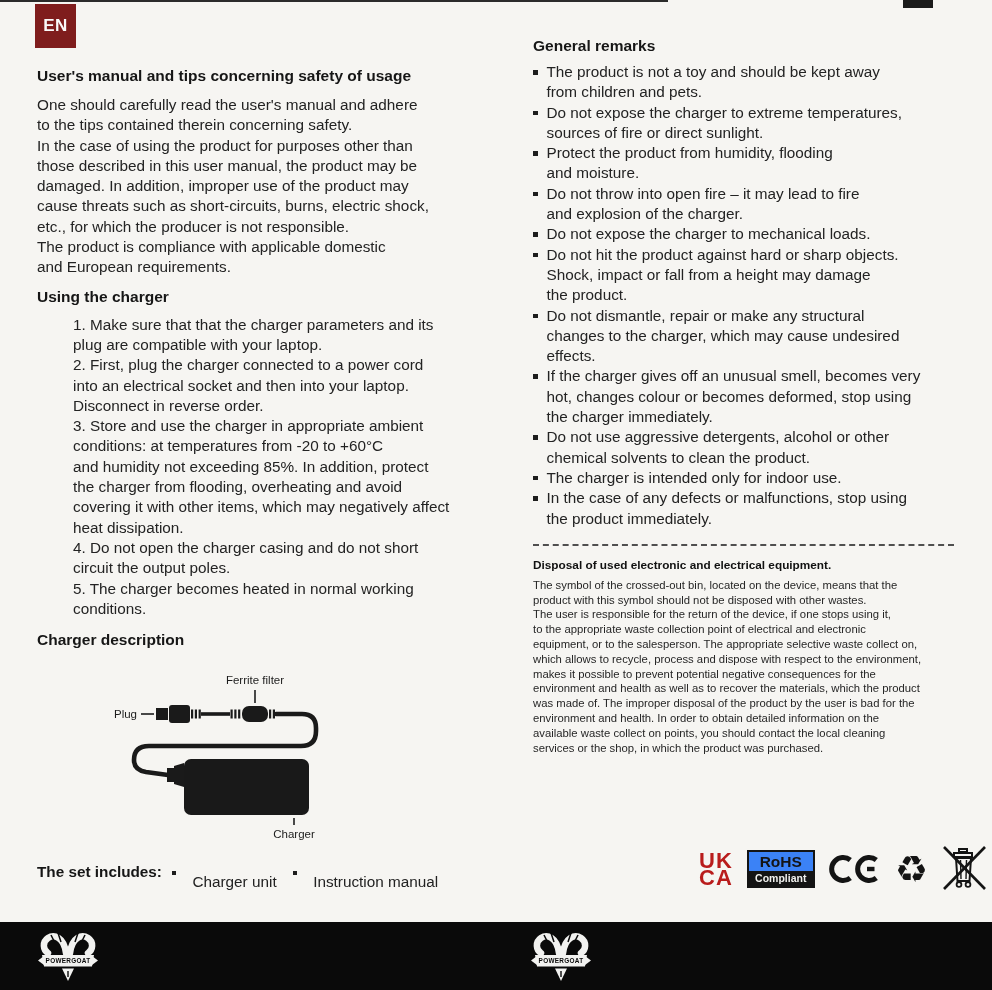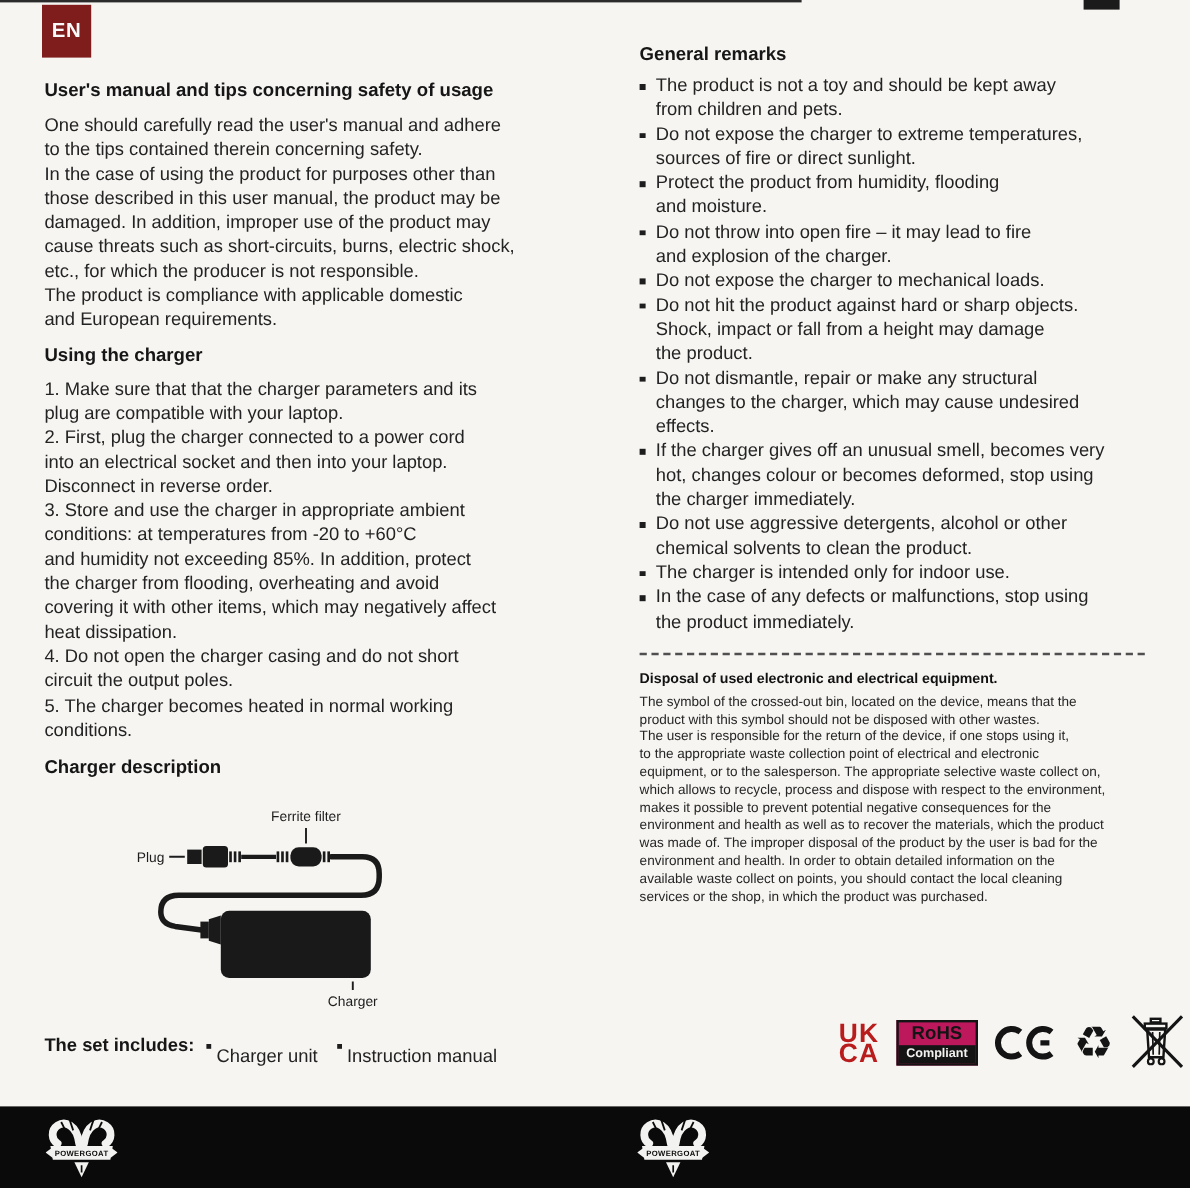--- a/index.html
+++ b/index.html
@@ -16,38 +16,38 @@
     letter-spacing:.5px;
   }
   .col{position:absolute;}
   .left-col{left:37px;top:66px;width:444px;}
   .right-col{left:533px;top:36px;width:432px;}
   h1,h2{margin:0;font-size:15.5px;line-height:20px;color:#161616;font-weight:bold;}
   .body-text{font-size:15.3px;line-height:20.3px;color:#232323;margin:0;}
   .pre{white-space:pre-line;}
   .intro{margin-top:9px;}
   .using-h{margin-top:9px;}
-  .using-text{margin-top:8px;}
+  .using-text{margin-top:8px;margin-left:36px;}
   .desc-h{margin-top:11px;}
   .diagram{display:block;margin:18px 0 0 60px;}
   .set-line{margin-top:17px;display:flex;align-items:baseline;gap:10px;font-size:15.3px;}
   .set-label{font-weight:bold;color:#161616;}
   .set-items{display:flex;gap:16px;margin:0;}
-  .set-items .list-item{display:flex;gap:4px;align-items:center;}
+  .set-items .list-item{display:flex;gap:16px;align-items:center;}
   .remarks-list{margin-top:6px;}
   .remarks-list .list-item{display:flex;gap:9px;font-size:15.3px;line-height:20.3px;color:#232323;}
   .sq-bullet{width:4.5px;height:4.5px;background:#1d1d1d;flex:none;margin-top:8px;align-self:flex-start;}
   .set-items .sq-bullet{margin-top:0;transform:translateY(-2px);}
   .li-text{white-space:pre-line;}
   .divider{margin-top:15px;border-top:2px dashed #4f4f4f;height:0;width:421px;}
   .disposal-h{margin-top:12px;font-size:11.8px;line-height:14px;font-weight:bold;color:#111;}
   .disposal-t{margin-top:6px;font-size:11.3px;line-height:14.8px;color:#262626;}
   .marks-row{position:absolute;left:699px;top:845px;display:flex;align-items:center;gap:14px;}
   .ukca{font-weight:bold;font-size:22px;line-height:17.5px;color:#b91c1c;letter-spacing:1px;text-align:center;}
-  .rohs{border:2.5px solid #141414;width:64px;text-align:center;background:#be185d;}
+  .rohs{border:2.5px solid #141414;width:64px;text-align:center;background:#3b82f6;}
   .rohs-top{font-weight:bold;font-size:15.5px;color:#141414;padding:1px 2px 0;}
   .rohs-bot{background:#141414;color:#f2f2ef;font-size:10.5px;font-weight:bold;padding:1px 2px 2px;}
   .recycle{font-family:"DejaVu Sans",sans-serif;font-size:37px;line-height:1;color:#141414;}
   .footer-bar{position:absolute;left:0;top:922px;width:992px;height:68px;background:#0a0a0a;}
   .goat{position:absolute;top:7px;}
   .goat1{left:38px;}
   .goat2{left:531px;}
   svg text{font-family:"Liberation Sans",sans-serif;}
 </style>
 </head>

